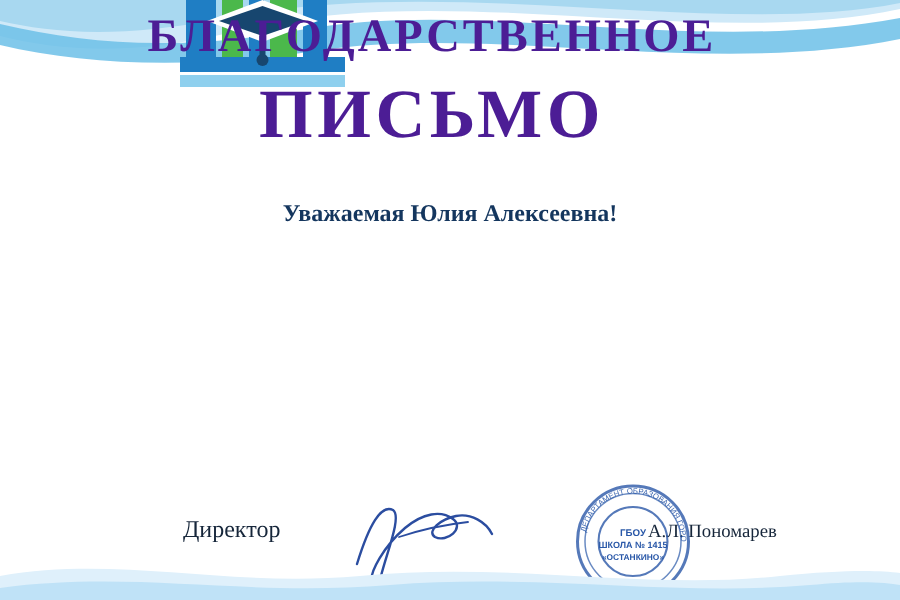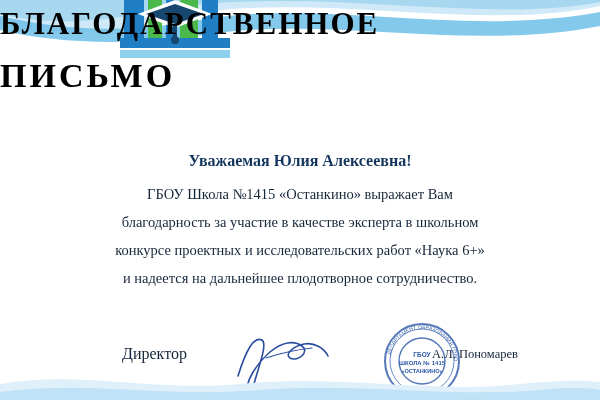--- a/index.html
+++ b/index.html
@@ -40,47 +40,47 @@
     width: 118px;
     height: 74px;
   }
 
   
   .heading {
     position: absolute;
     left: 0;
     top: 4px;
     width: 600px;
-    text-align: left;
+    text-align: center;
     padding-right: 24px;
     box-sizing: border-box;
-    color: #000000;
+    color: #4c1d95;
     font-family: "Liberation Serif", serif;
     letter-spacing: 2px;
   }
   .heading .line1 {
     font-size: 31px;
     font-weight: bold;
     line-height: 40px;
     white-space: nowrap;
   }
   .heading .line2 {
-    font-size: 34px;
+    font-size: 46px;
     font-weight: bold;
     line-height: 44px;
     margin-top: 10px;
     letter-spacing: 3px;
     white-space: nowrap;
   }
 
   
   .salutation {
     position: absolute;
     left: 0;
-    top: 152px;
+    top: 134px;
     width: 600px;
     text-align: center;
     font-size: 16px;
     font-weight: bold;
     color: #14365e;
     font-family: "Liberation Serif", serif;
   }
   .body-text {
     position: absolute;
     left: 70px;
@@ -155,26 +155,20 @@
     </svg>
   </div>
 
   <div class="heading">
     <div class="line1">БЛАГОДАРСТВЕННОЕ</div>
     <div class="line2">ПИСЬМО</div>
   </div>
 
   <div class="salutation">Уважаемая Юлия Алексеевна!</div>
 
-  <div class="body-text">
-    <p>ГБОУ Школа №1415 «Останкино» выражает Вам</p>
-    <p>благодарность за участие в качестве эксперта в школьном</p>
-    <p>конкурсе проектных и исследовательских работ «Наука 6+»</p>
-    <p>и надеется на дальнейшее плодотворное сотрудничество.</p>
-  </div>
 
   <div class="sign-title">Директор</div>
   <div class="sign-name">А.Л. Пономарев</div>
 
   <div class="signature">
     <svg width="100" height="64" viewBox="0 0 100 64" xmlns="http://www.w3.org/2000/svg">
       <path d="M6,46 C14,20 22,6 30,10 C36,14 26,38 22,54 C20,60 18,62 16,58 C14,52 24,34 38,22 C50,12 62,10 70,16 C78,22 66,32 58,28 C52,24 62,16 72,14 C82,12 92,18 96,26" fill="none" stroke="#2b4da0" stroke-width="1.6" stroke-linecap="round"></path>
       <path d="M34,28 C46,24 62,20 80,18" fill="none" stroke="#2b4da0" stroke-width="1.2" stroke-linecap="round"></path>
     </svg>
   </div>

